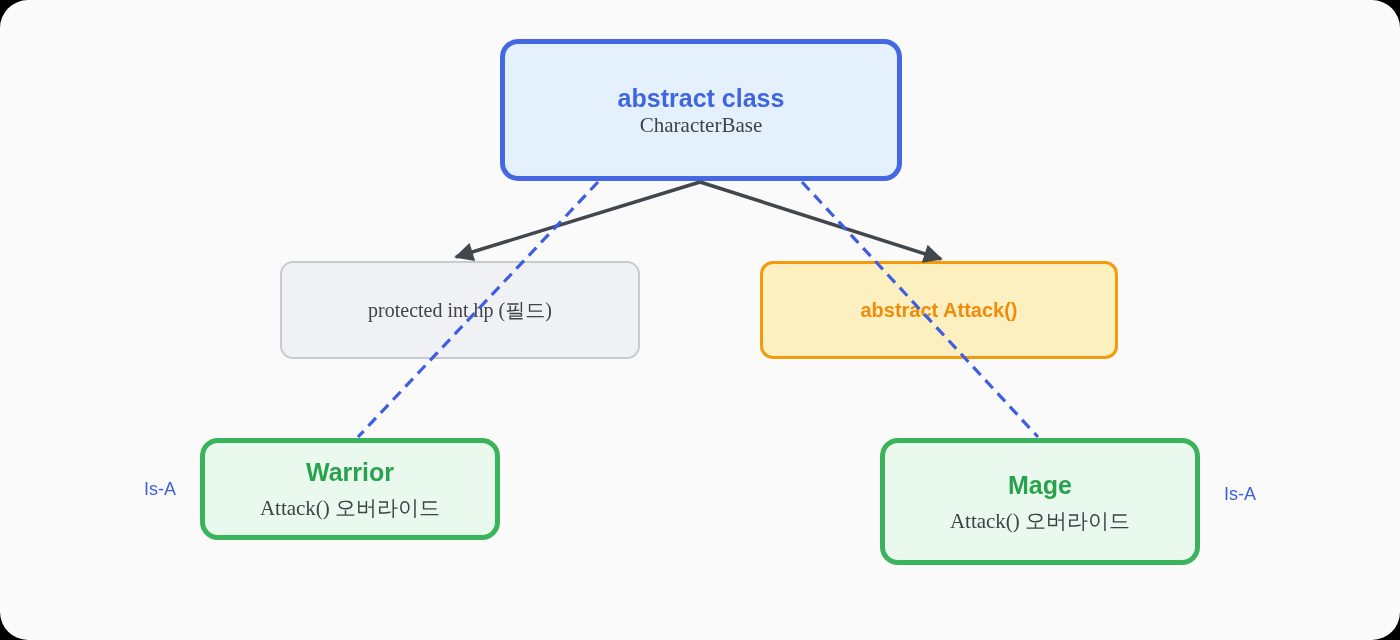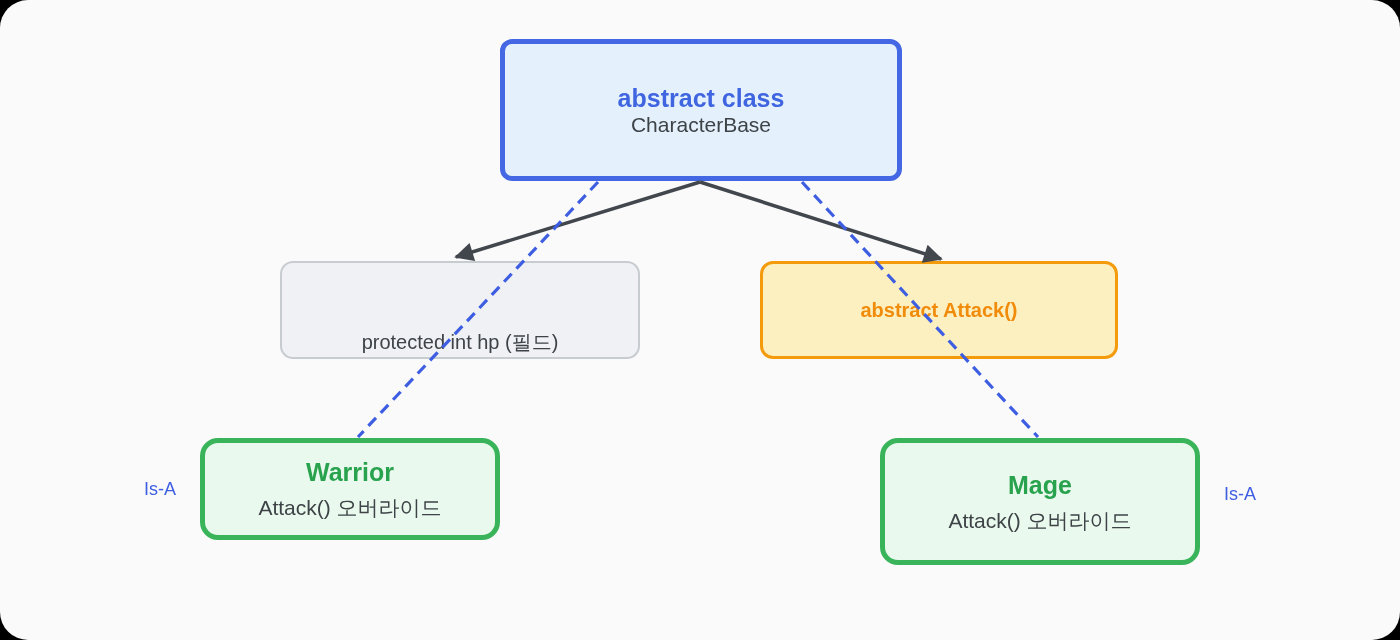--- a/index.html
+++ b/index.html
@@ -21,25 +21,25 @@
     position: absolute;
     box-sizing: border-box;
     display: flex;
     flex-direction: column;
     align-items: center;
     justify-content: center;
     text-align: center;
     border-style: solid;
   }
   .node .title { font-weight: bold; }
-  .node .sub, .node .line { color: #3d4347; }
+  .node .sub, .node .line { color: #3d4347; font-family: Liberation Serif, serif; }
 
   #node-base {
     left: 500px; top: 39px; width: 402px; height: 142px;
-    border-width: 5px; border-radius: 12px; 
+    border-width: 5px; border-radius: 18px; 
   }
   #node-base .title { font-size: 25px; line-height: 29px; }
   #node-base .sub   { font-size: 21px; line-height: 24px; }
 
   #node-common {
     left: 280px; top: 261px; width: 360px; height: 98px;
     border-width: 2px; border-radius: 13px;
   }
   #node-common .line { font-size: 20px; line-height: 30px; }
 
@@ -76,21 +76,21 @@
 </head>
 <body>
 
 <div class="canvas">
 
   <div class="node" id="node-base" style="background: rgb(228, 241, 252); border-color: rgb(68, 104, 227);">
     <div class="title" style="color: rgb(64, 101, 224);">abstract class</div>
     <div class="sub">CharacterBase</div>
   </div>
 
-  <div class="node" id="node-common" style="background: rgb(240, 241, 244); border-color: rgb(199, 204, 209); justify-content: flex-end;">
+  <div class="node" id="node-common" style="background: rgb(240, 241, 244); border-color: rgb(199, 204, 209);">
     <div class="line">protected int hp (필드)</div>
   </div>
 
   <div class="node" id="node-abstract" style="background: rgb(253, 240, 192); border-color: rgb(244, 155, 11);">
     <div class="title" style="color: rgb(241, 139, 10);">abstract Attack()</div>
   </div>
 
   <div class="node derived" id="node-warrior" style="background: rgb(233, 249, 237); border-color: rgb(58, 180, 90);">
     <div class="title" style="color: rgb(40, 162, 77);">Warrior</div>
     <div class="sub">Attack() 오버라이드</div>

